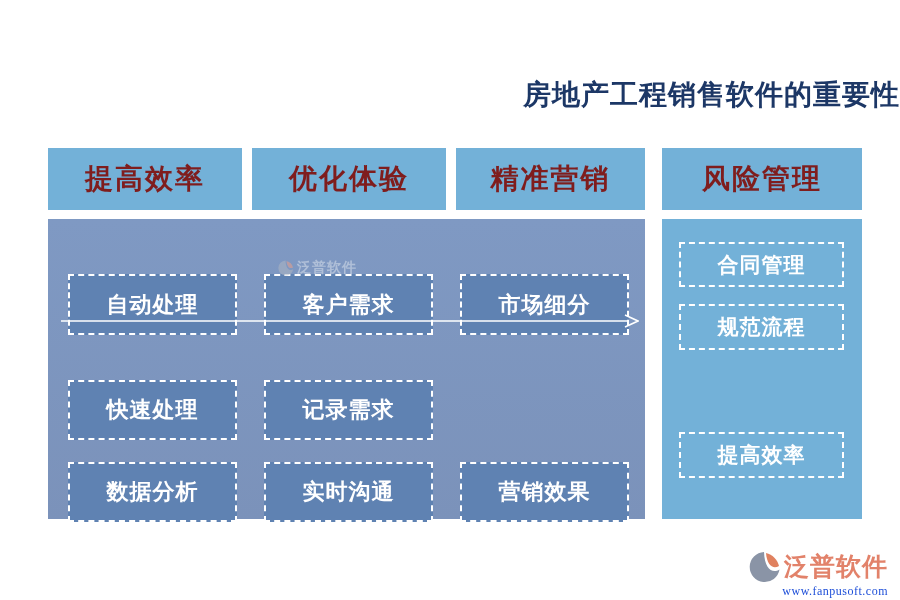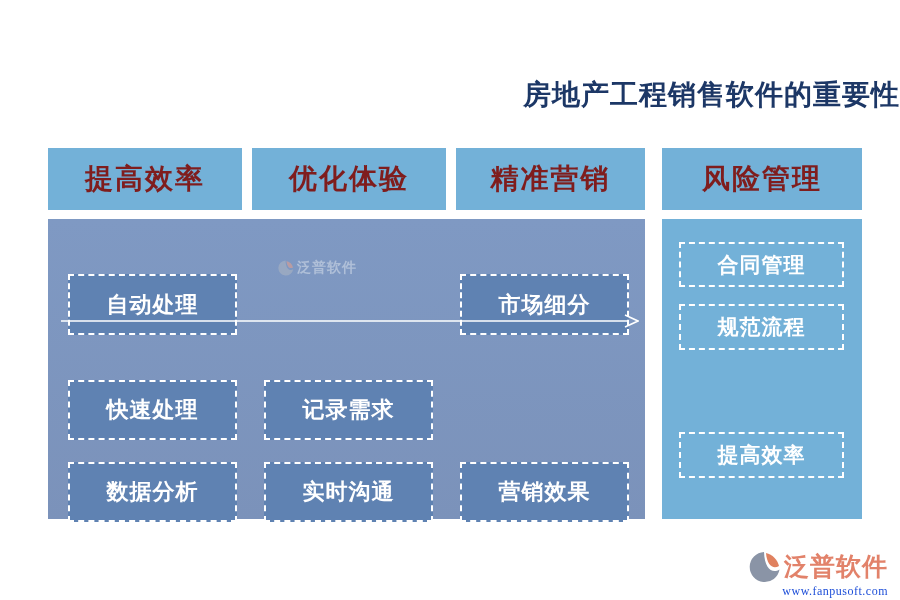--- a/index.html
+++ b/index.html
@@ -70,20 +70,21 @@
   <div class="title">房地产工程销售软件的重要性</div>
 
   <div class="hdr h1">提高效率</div>
   <div class="hdr h2">优化体验</div>
   <div class="hdr h3">精准营销</div>
   <div class="hdr h4">风险管理</div>
 
   <div class="main-panel">
 
     <div class="mbox c1 r1">自动处理</div>
+    <div class="mbox c2 r1">客户需求</div>
     <div class="mbox c3 r1">市场细分</div>
 
     <div class="arrow">
       <svg width="578" height="16" viewBox="0 0 578 16">
         <line x1="0" y1="8" x2="566" y2="8" stroke="#ffffff" stroke-width="1.6"></line>
         <path d="M564 2 L577 8 L564 14" fill="none" stroke="#ffffff" stroke-width="1.6"></path>
       </svg>
     </div>
 
     <div class="mbox c1 r2">快速处理</div>

